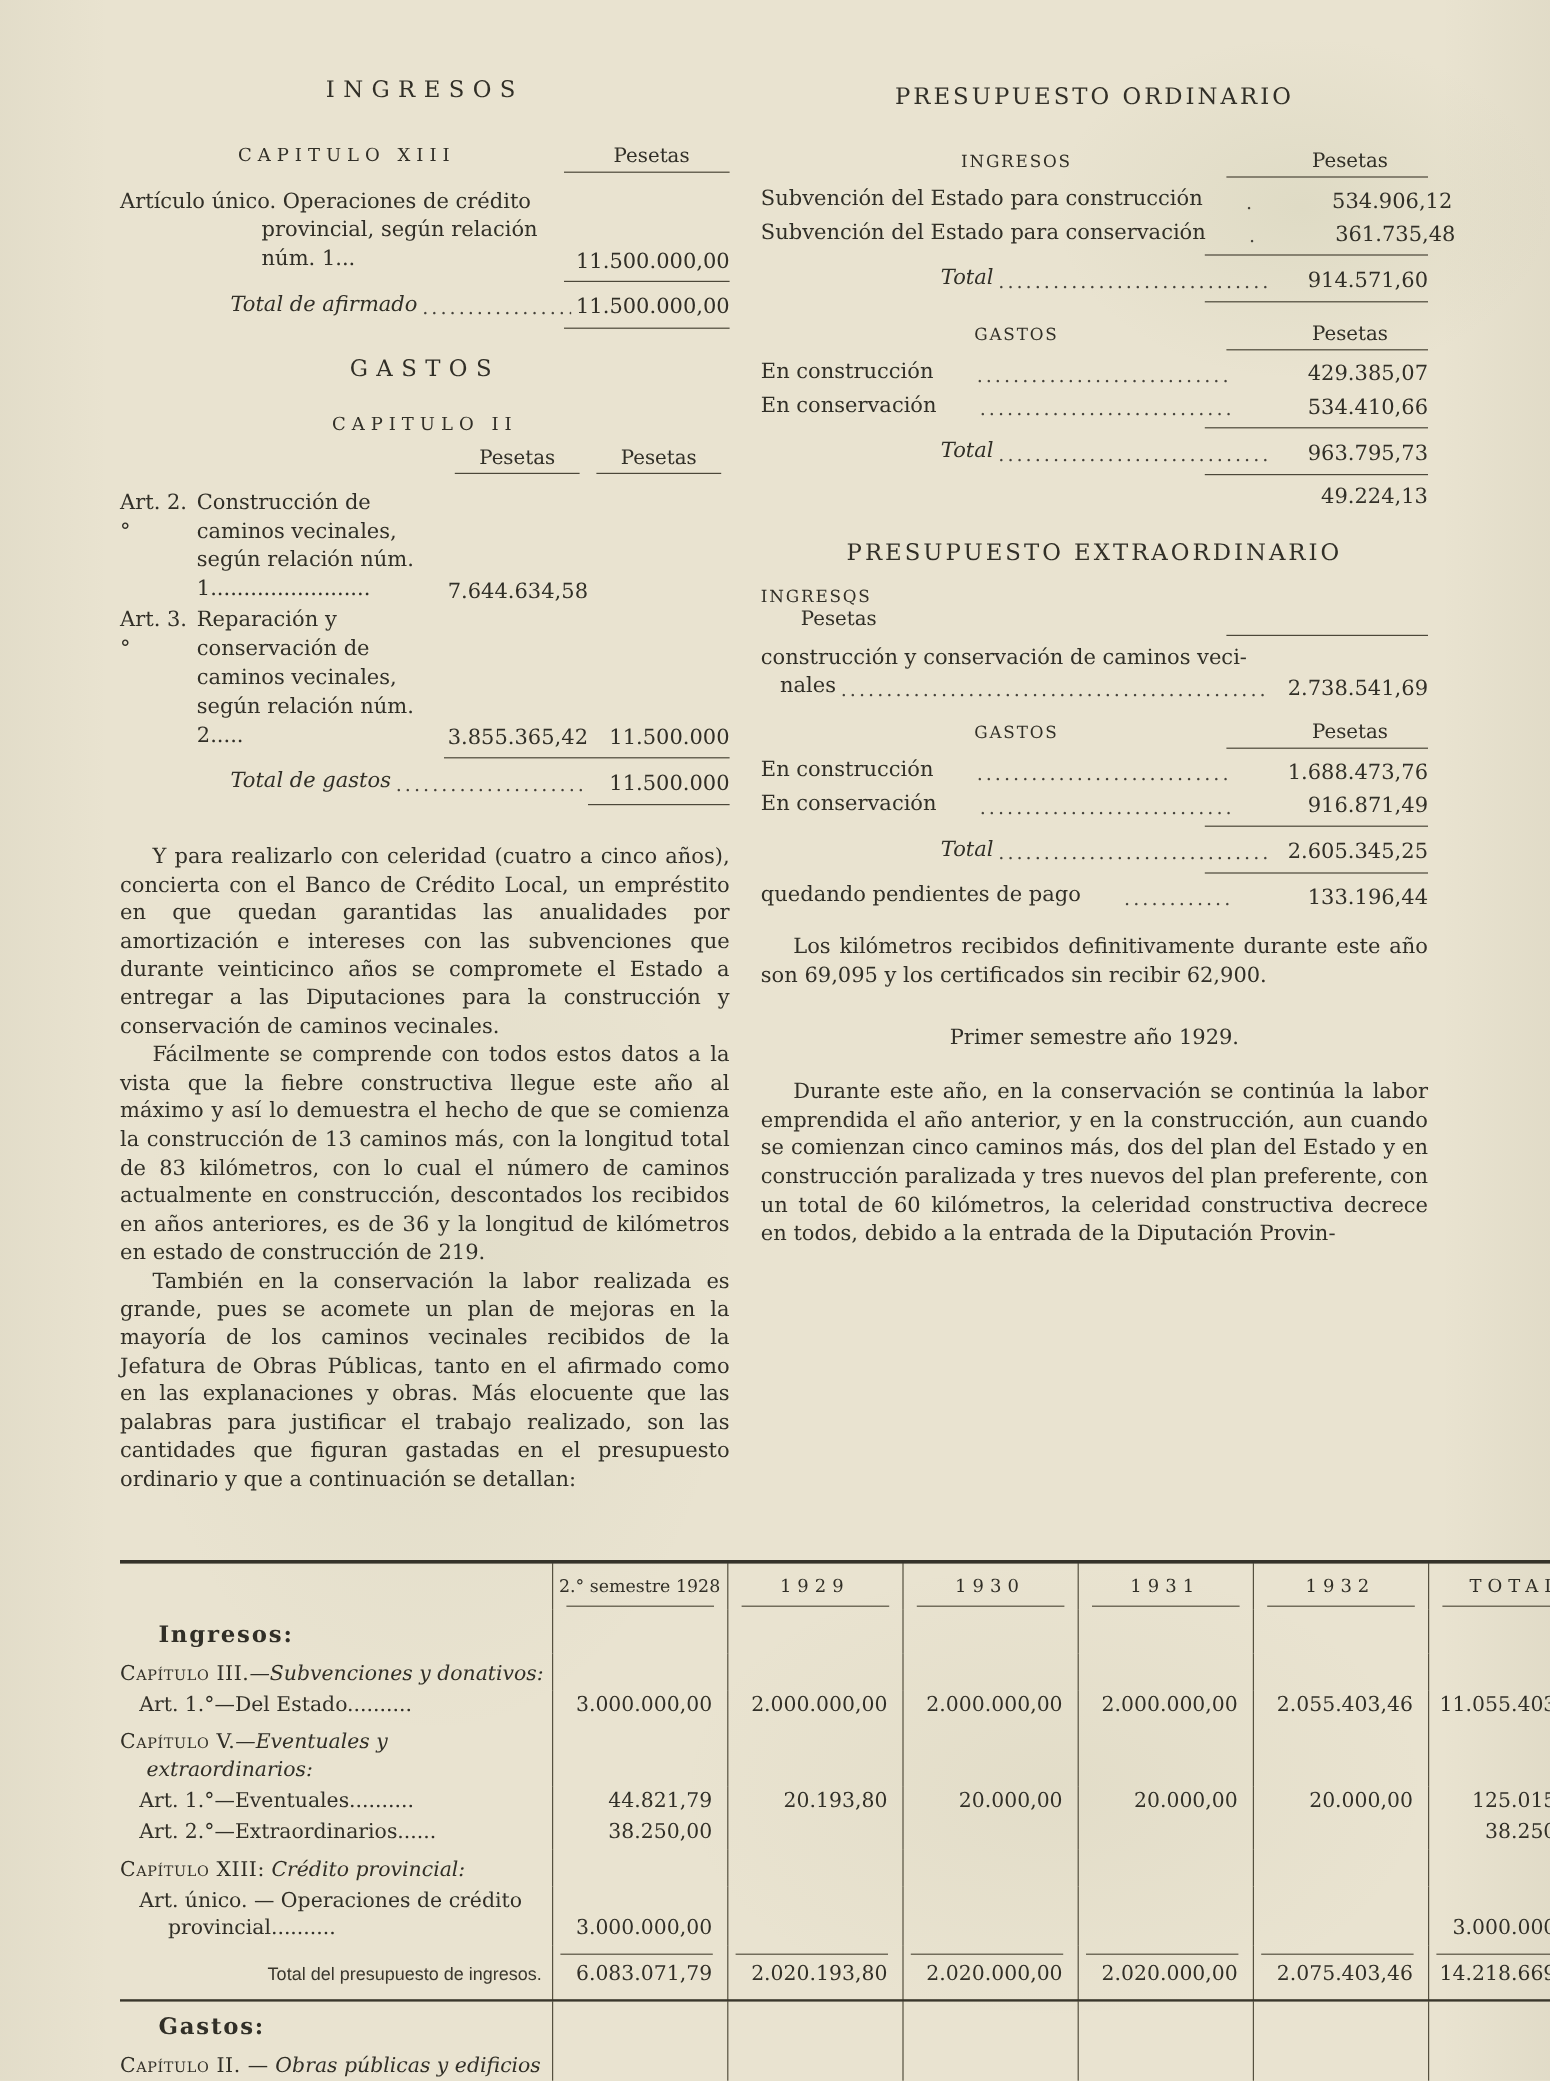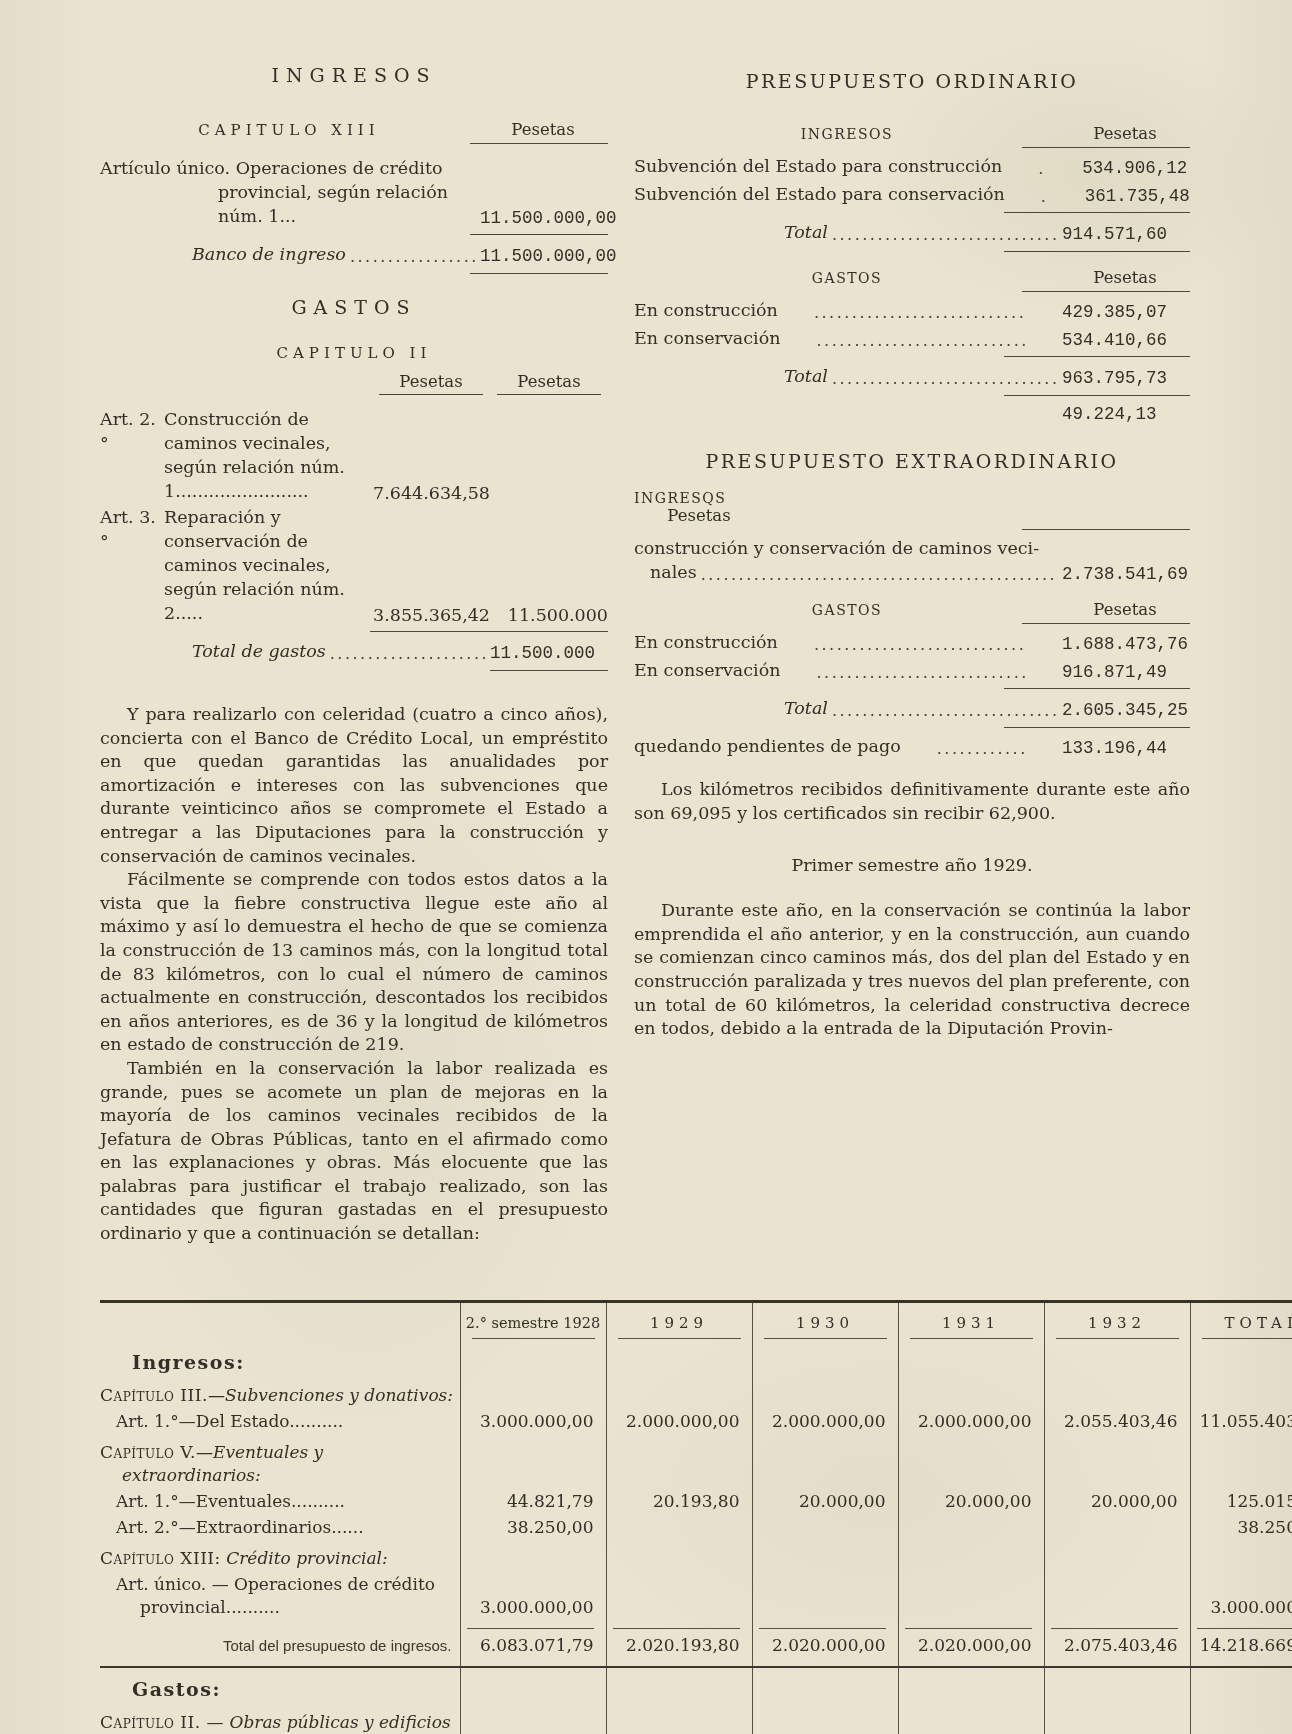--- a/index.html
+++ b/index.html
@@ -19,31 +19,31 @@
   }
   .page{position:relative;padding:64px 102px 0 100px;}
 
   
   .twocol{display:flex;gap:26px;min-height:892px;}
   .colL{width:508px;flex:none;}
   .colR{width:556px;flex:none;}
 
   .h1{text-align:center;font-size:19px;letter-spacing:7px;margin:0 0 34px 0;}
   .h1.tight{margin-bottom:26px;}
-  .caphead{display:flex;align-items:center;}
+  .caphead{display:flex;align-items:flex-start;}
   .capname{flex:1;text-align:center;font-size:15px;letter-spacing:5px;}
   .pes{width:130px;flex:none;text-align:center;font-size:16.5px;}
   .rule-r{border-top:1.5px solid #4b4739;margin-left:auto;}
   .w130{width:138px;}.w165{width:168px;}.w185{width:186px;}.w235{width:238px;}.w118{width:118px;}
   .mt4{margin-top:4px;}.mt6{margin-top:6px;}.mb6{margin-bottom:6px;}
 
   .row{display:flex;align-items:flex-end;}
   .dots{flex:1;min-width:8px;overflow:hidden;white-space:nowrap;letter-spacing:2.5px;color:#45423a;margin:0 4px;font-size:16px;}
   .dots::after{content:"....................................................................................................................................................";}
-  .amt{width:128px;flex:none;font-size:17.5px;font-family:Liberation Mono, monospace;}
+  .amt{width:128px;flex:none;text-align:right;font-size:17.5px;}
   .italic{font-style:italic;}
 
   .hang{flex:1;font-size:17.5px;line-height:24px;padding-left:118px;text-indent:-118px;}
   .entry{margin-top:12px;}
   .total-row{margin:7px 0;}
   .tindent{margin-left:92px;}
 
   
   .pes2row{display:flex;margin-top:10px;}
   .pes2row .spacer{flex:1;}
@@ -115,21 +115,21 @@
       </div>
       <div class="rule-r w130 mt4"></div>
 
       <div class="row entry">
         <div class="hang">Artículo único. Operaciones de crédito provincial, según relación núm. 1...</div>
         <div class="amt">11.500.000,00</div>
       </div>
 
       <div class="rule-r w130 mt6"></div>
       <div class="row total-row">
-        <span class="italic tindent ilabel">Banco de ingreso</span>
+        <span class="italic tindent ilabel">Total de afirmado</span>
         <span class="dots"></span>
         <span class="amt">11.500.000,00</span>
       </div>
       <div class="rule-r w130 mb6"></div>
 
       <div class="h1 tight" style="margin-top:22px;">GASTOS</div>
       <div class="capname" style="margin-top:2px;">CAPITULO II</div>
 
       <div class="pes2row">
         <div class="spacer"></div>

